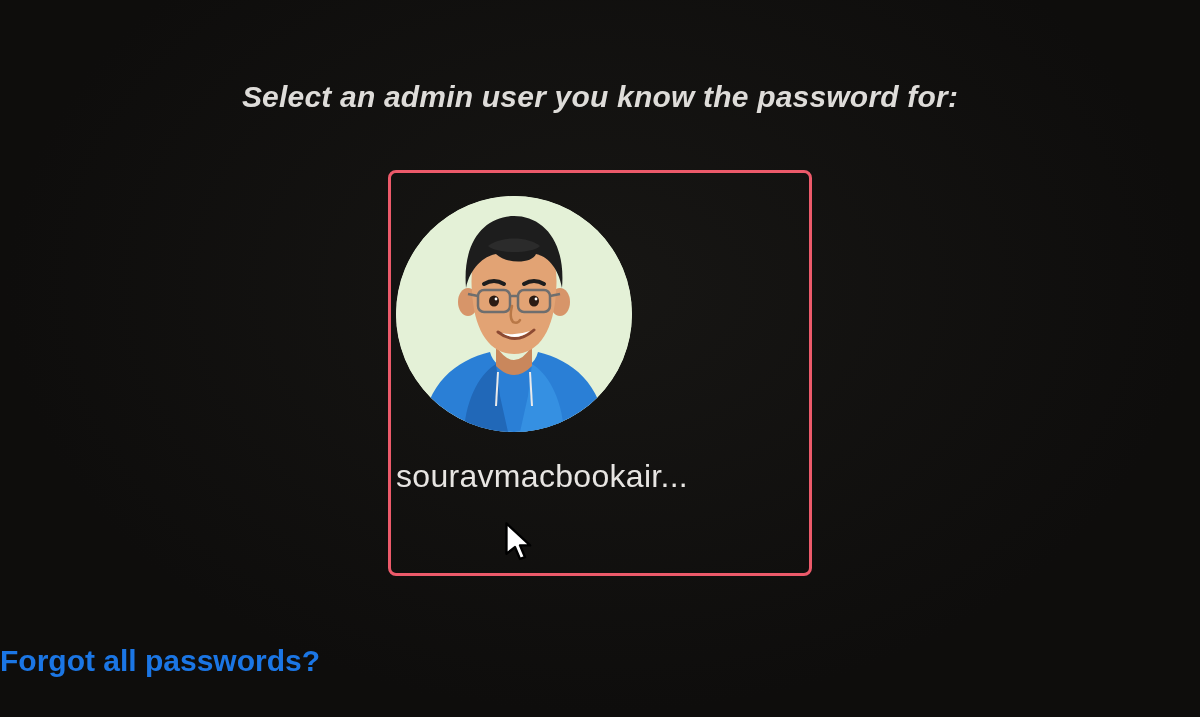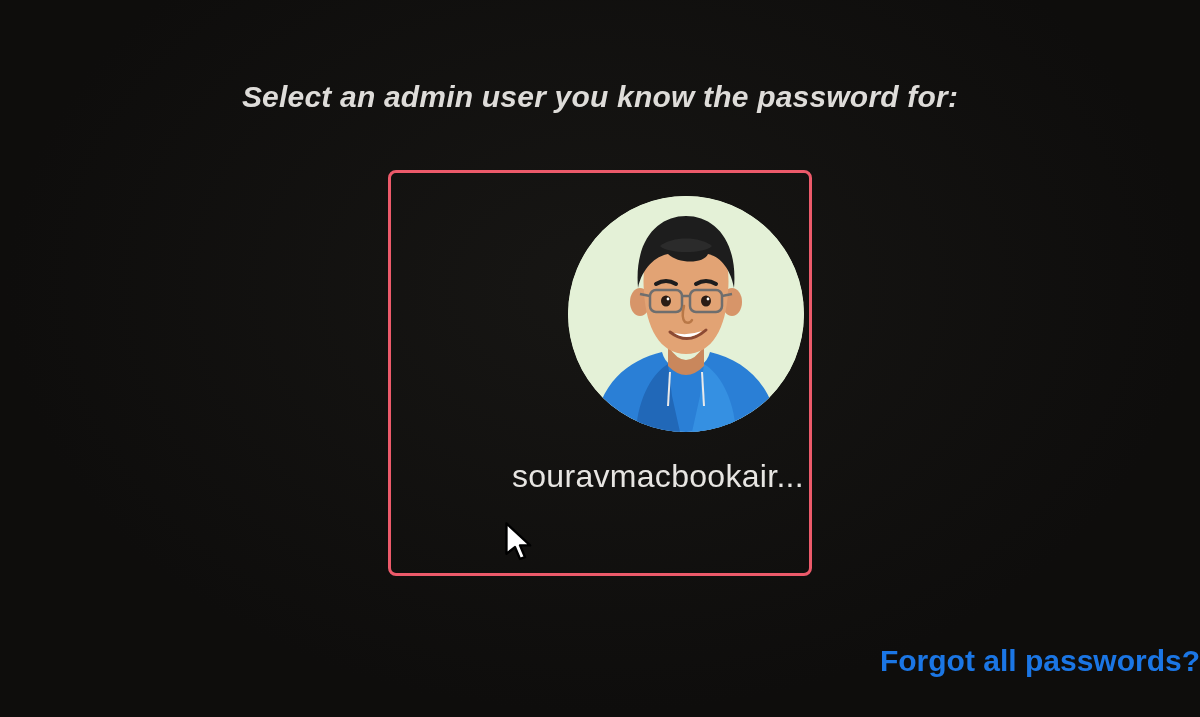--- a/index.html
+++ b/index.html
@@ -36,21 +36,21 @@
       pointer-events: none;
     }
     .user-tile {
       position: absolute;
       top: 180px;
       left: 396px;
       width: 408px;
       height: 390px;
       display: flex;
       flex-direction: column;
-      align-items: flex-end;
+      align-items: flex-start;
       cursor: pointer;
     }
     .avatar-wrap {
       margin-top: 16px;
       width: 236px;
       height: 236px;
       border-radius: 50%;
       background: #e4f1d7;
       overflow: hidden;
       display: flex;
@@ -71,21 +71,21 @@
       top: 520px;
       left: 502px;
       width: 36px;
       height: 44px;
     }
     .forgot-link {
       position: absolute;
       top: 644px;
       left: 0;
       right: 0;
-      text-align: right;
+      text-align: left;
     }
     .forgot-link span {
       font-size: 30px;
       font-weight: 600;
       color: #1b76e5;
       cursor: pointer;
     }
   </style>
 </head>
 <body>

